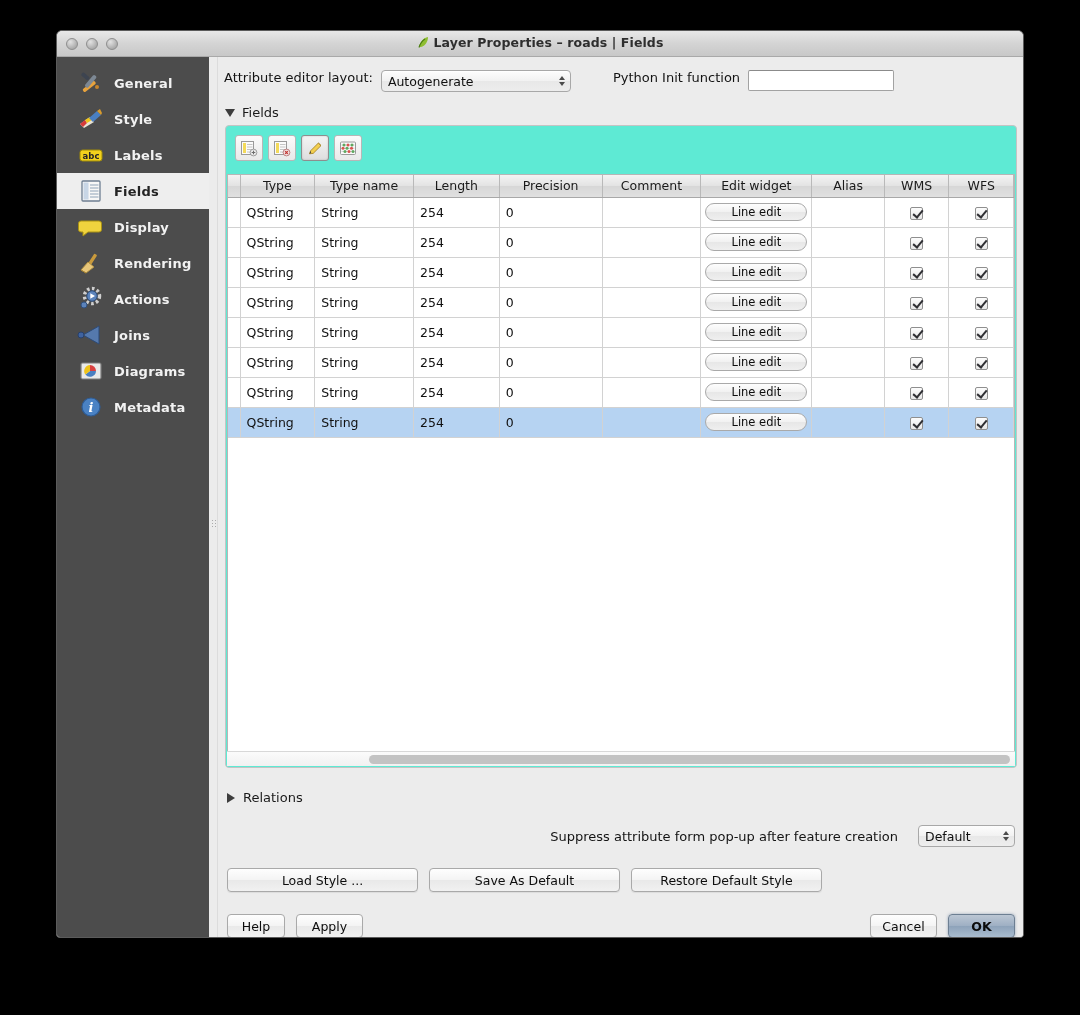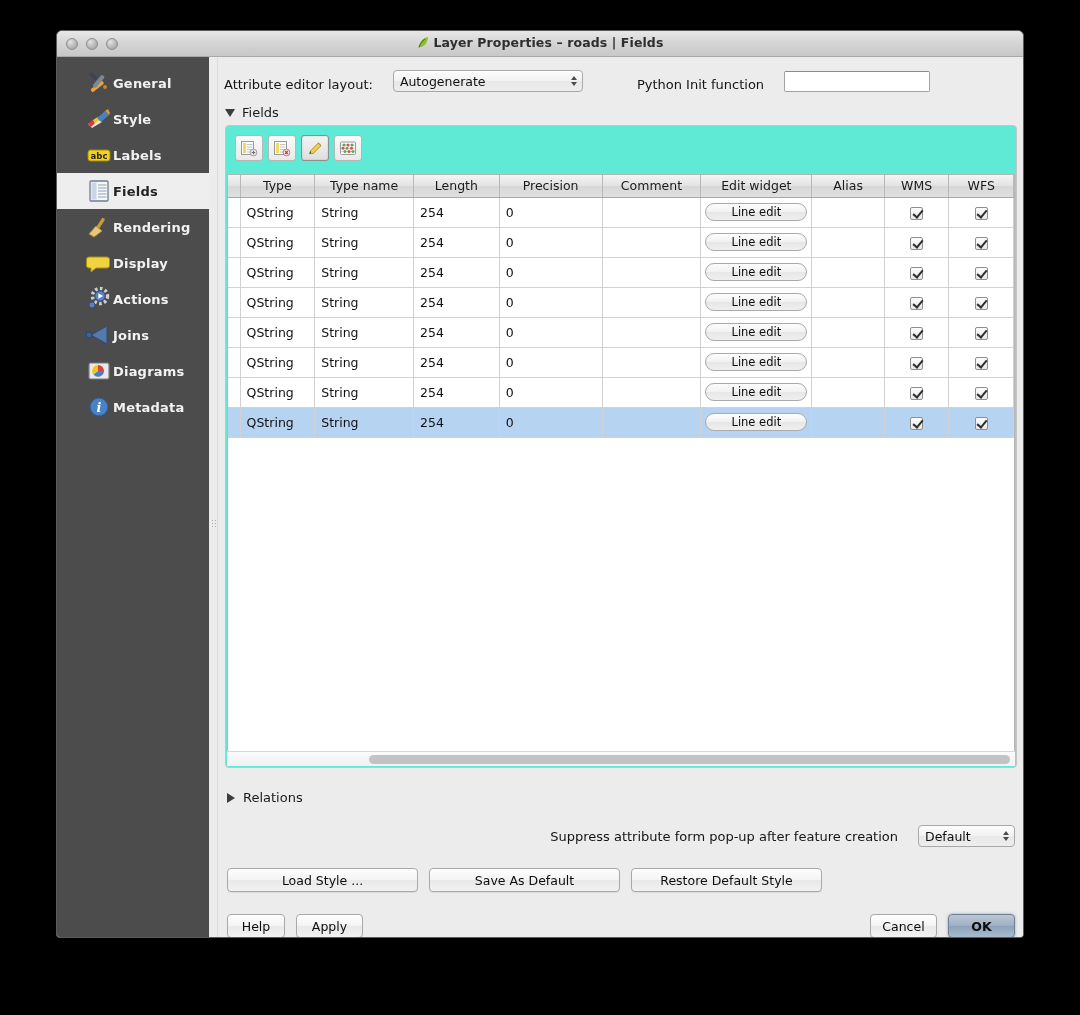--- a/index.html
+++ b/index.html
@@ -68,21 +68,21 @@
   #sidebar {
     width: 152px;
     background: #4c4c4c;
     padding-top: 8px;
     flex: 0 0 152px;
   }
   .side-item {
     display: flex;
     align-items: center;
     height: 36px;
-    padding-left: 8px;
+    gap: 9px;
     cursor: default;
   }
   .side-item.selected {
     background: #eeeeee;
   }
   .side-label {
     font-size: 13px;
     font-weight: bold;
     color: #f2f2f2;
     letter-spacing: 0.2px;
@@ -112,23 +112,23 @@
     background:
       radial-gradient(circle, #9a9a9a 40%, transparent 42%) 0 0/3px 3px;
     opacity: .8;
   }
 
   #content { position: absolute; left: 9px; right: 0; top: 0; bottom: 0; }
 
   
   #toprow {
     display: flex;
-    align-items: flex-end;
+    align-items: flex-start;
     padding: 13px 0 0 6px;
-    gap: 12px;
+    gap: 0;
   }
   .lbl { font-size: 13px; color: #141414; }
   #combo-layout {
     margin-left: 8px;
     width: 190px; height: 22px;
     background: linear-gradient(to bottom,#fdfdfd 0%, #f2f2f2 48%, #e8e8e8 52%, #ededed 100%);
     border: 1px solid #a8a8a8;
     border-radius: 4px;
     display: flex; align-items: center;
     padding: 0 6px;
@@ -429,35 +429,35 @@
               <line x1="13" y1="19" x2="21.5" y2="19"></line>
             </g>
           </svg>
         </span>
         <span class="side-label">Fields</span>
       </div>
 
       <div class="side-item">
         <span class="side-ico">
           <svg width="28" height="26" viewBox="0 0 28 26">
+            <path d="M4 7 h18 a2.5 2.5 0 0 1 2.5 2.5 v6 a2.5 2.5 0 0 1 -2.5 2.5 h-11 l-5 4 v-4 h-2 a2.5 2.5 0 0 1 -2.5 -2.5 v-6 A2.5 2.5 0 0 1 4 7 Z" fill="#f0d33e" stroke="#a99113" stroke-width="1"></path>
+          </svg>
+        </span>
+        <span class="side-label">Display</span>
+      </div>
+
+      <div class="side-item">
+        <span class="side-ico">
+          <svg width="28" height="26" viewBox="0 0 28 26">
             <rect x="14" y="3" width="3.4" height="12" rx="1.3" transform="rotate(33 15 9)" fill="#c99a3c"></rect>
             <path d="M4 20 L11 12 L17 17 L9 23 Z" fill="#e8c77a" stroke="#b08e3e" stroke-width="0.9"></path>
             <path d="M4 20 L9 23" stroke="#a5822f" stroke-width="0.8"></path>
           </svg>
         </span>
         <span class="side-label">Rendering</span>
-      </div>
-
-      <div class="side-item">
-        <span class="side-ico">
-          <svg width="28" height="26" viewBox="0 0 28 26">
-            <path d="M4 7 h18 a2.5 2.5 0 0 1 2.5 2.5 v6 a2.5 2.5 0 0 1 -2.5 2.5 h-11 l-5 4 v-4 h-2 a2.5 2.5 0 0 1 -2.5 -2.5 v-6 A2.5 2.5 0 0 1 4 7 Z" fill="#f0d33e" stroke="#a99113" stroke-width="1"></path>
-          </svg>
-        </span>
-        <span class="side-label">Display</span>
       </div>
 
       <div class="side-item">
         <span class="side-ico">
           <svg width="28" height="26" viewBox="0 0 28 26">
             <circle cx="15" cy="10" r="7.5" fill="none" stroke="#cfcfcf" stroke-width="3.5" stroke-dasharray="2.6 2.4"></circle>
             <circle cx="15" cy="10" r="5.2" fill="#5b83bb" stroke="#2f4f7d" stroke-width="1"></circle>
             <path d="M13.3 7.3 L18 10 L13.3 12.7 Z" fill="#ffffff"></path>
             <circle cx="7" cy="19" r="3" fill="#5b83bb" stroke="#2f4f7d" stroke-width="1"></circle>
           </svg>

